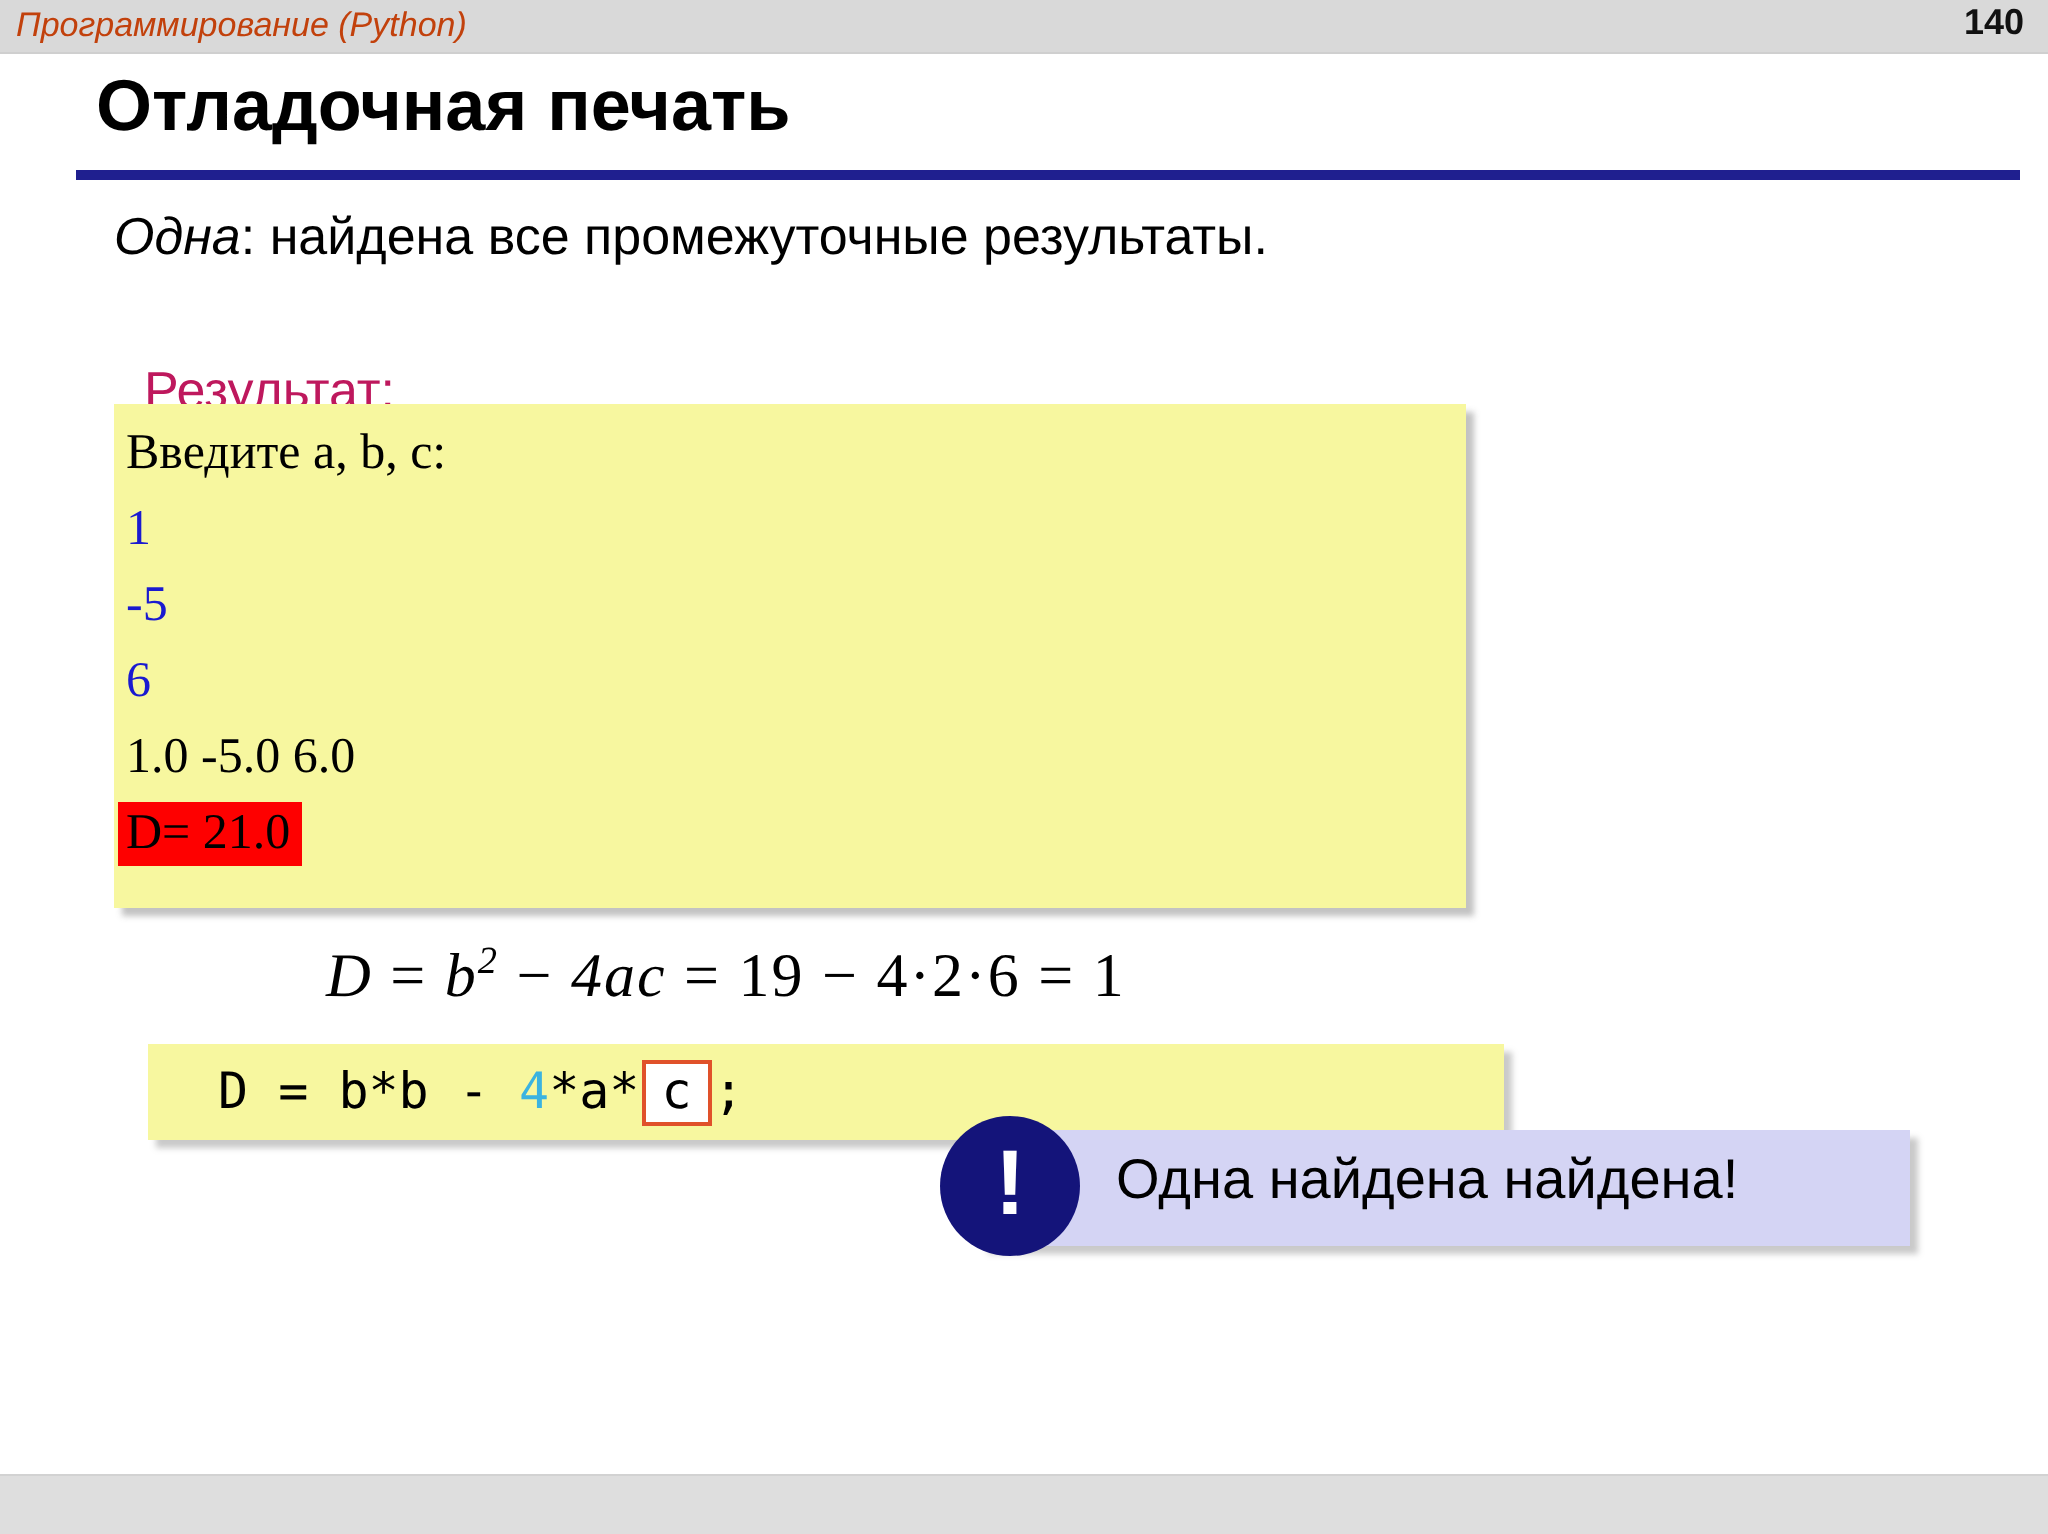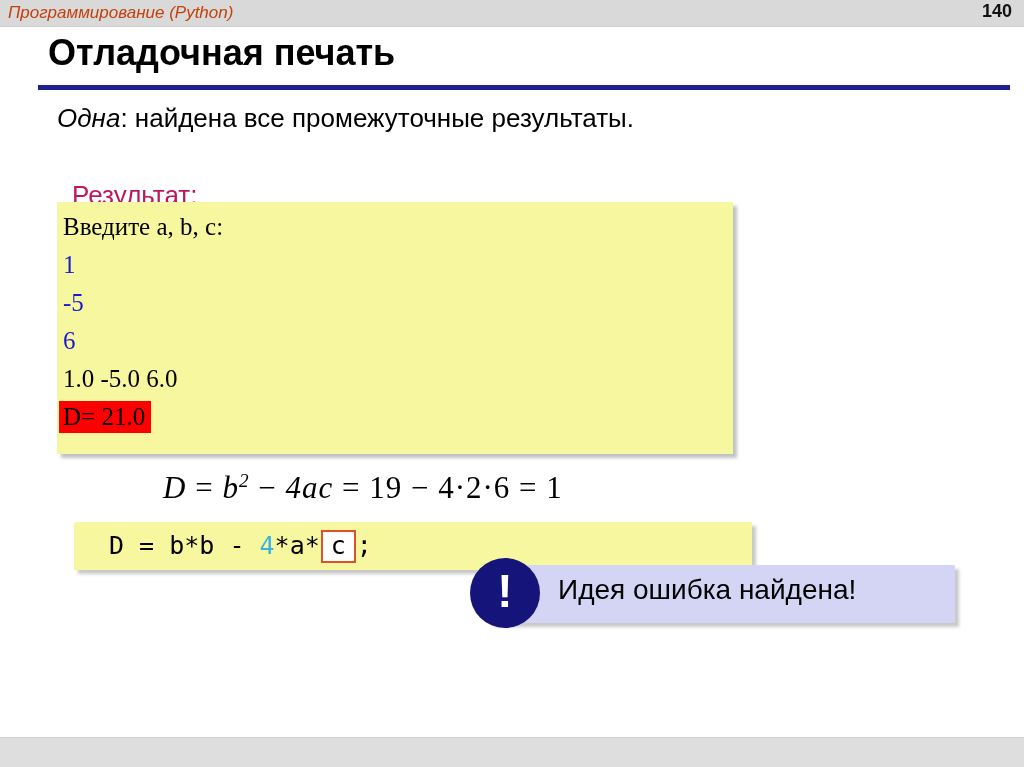--- a/index.html
+++ b/index.html
@@ -241,18 +241,18 @@
 <span class="hl">D= 21.0</span></div>
 </div>
 
 <div class="formula"><i>D</i> <span>=</span> <i>b</i><sup>2</sup> <span>−</span> <i>4ac</i> <span>=</span> <span>19</span> <span>−</span> <span>4·2·6</span> <span>=</span> <span>1</span></div>
 
 <div class="code-strip">
   <div class="code-text"><span>D = b*b - </span><span class="num">4</span><span>*a*</span><span class="code-box">c</span><span>;</span></div>
 </div>
 
 <div class="callout-box"></div>
-<div class="callout-text">Идея ошибка найдена!</div>
+<div class="callout-text">Одна найдена найдена!</div>
 <div class="callout-badge">
   <span>!</span>
 </div>
 
 <div class="footer-band"></div>
 
 </body></html>

